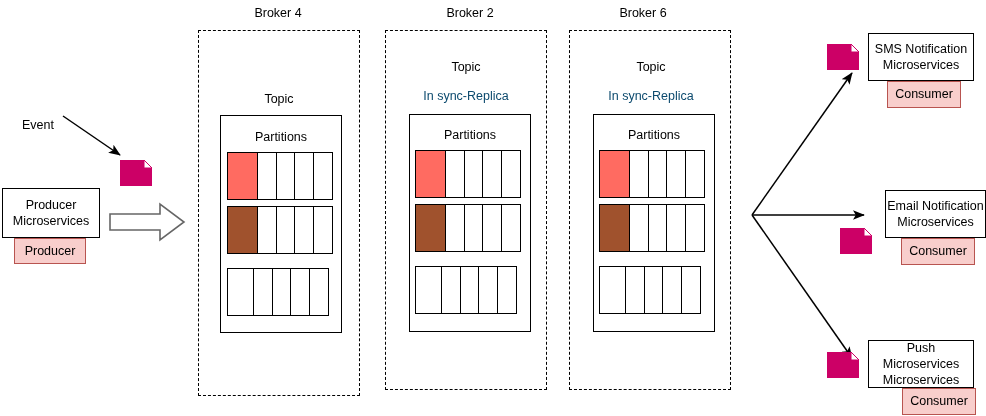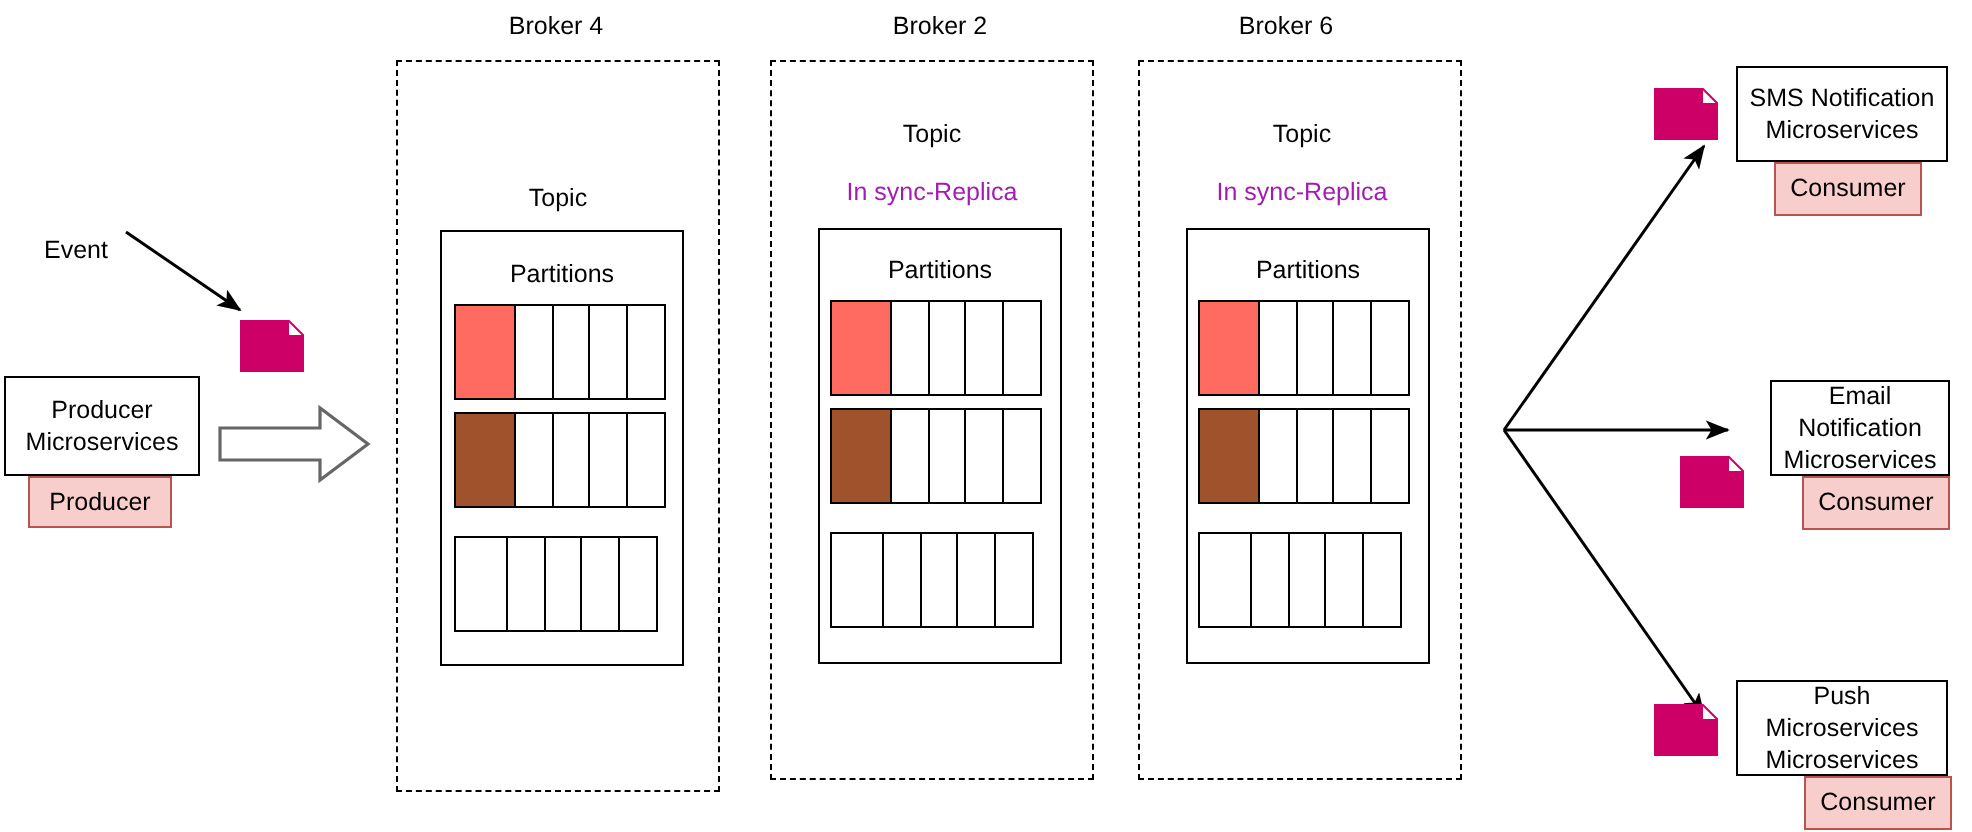--- a/index.html
+++ b/index.html
@@ -27,21 +27,21 @@
   .cons-box{position:absolute;border:1.6px solid #b85450;background:#f8cecc;box-sizing:border-box;
             display:flex;align-items:center;justify-content:center;text-align:center;
             font-size:12.5px;line-height:1.3;color:#000;}
 
   
   .doc-ico{position:absolute;}
   .doc-ico svg{display:block;}
 
   svg.overlay{position:absolute;left:0;top:0;width:986px;height:416px;pointer-events:none;}
 
-  .isr{color:#a21caf;}
+  .isr{color:#0c4a6e;}
 </style>
 </head>
 <body>
 
 <div id="stage">
 
   <svg class="overlay" viewBox="0 0 986 416">
     <defs>
       <marker id="ah" markerWidth="9" markerHeight="9" refX="7.4" refY="3.2" orient="auto">
         <path d="M0,0 L8,3.2 L0,6.4 L1.9,3.2 Z" fill="#000"></path>
@@ -184,21 +184,21 @@
     </div>
   </div>
   <div class="cons-box" style="left:887px;top:81px;width:74px;height:27px;">Consumer</div>
 
   <div class="doc-ico" style="left:840px;top:228px;width:32px;height:26px;">
     <svg width="32" height="26" viewBox="0 0 32 26">
       <path d="M0,0 H24 L32,8 V26 H0 Z" fill="#cc0066"></path>
       <path d="M24,0 L32,8 H24 Z" fill="#ffffff" stroke="#cc0066" stroke-width="1"></path>
     </svg>
   </div>
-  <div class="svc-box" style="left:885px;top:190px;width:90px;height:48px;">
+  <div class="svc-box" style="left:885px;top:190px;width:101px;height:48px;">
     <div>
       <div>Email Notification</div>
       <div>Microservices</div>
     </div>
   </div>
   <div class="cons-box" style="left:901px;top:238px;width:74px;height:27px;">Consumer</div>
 
   <div class="doc-ico" style="left:827px;top:352px;width:32px;height:26px;">
     <svg width="32" height="26" viewBox="0 0 32 26">
       <path d="M0,0 H24 L32,8 V26 H0 Z" fill="#cc0066"></path>

